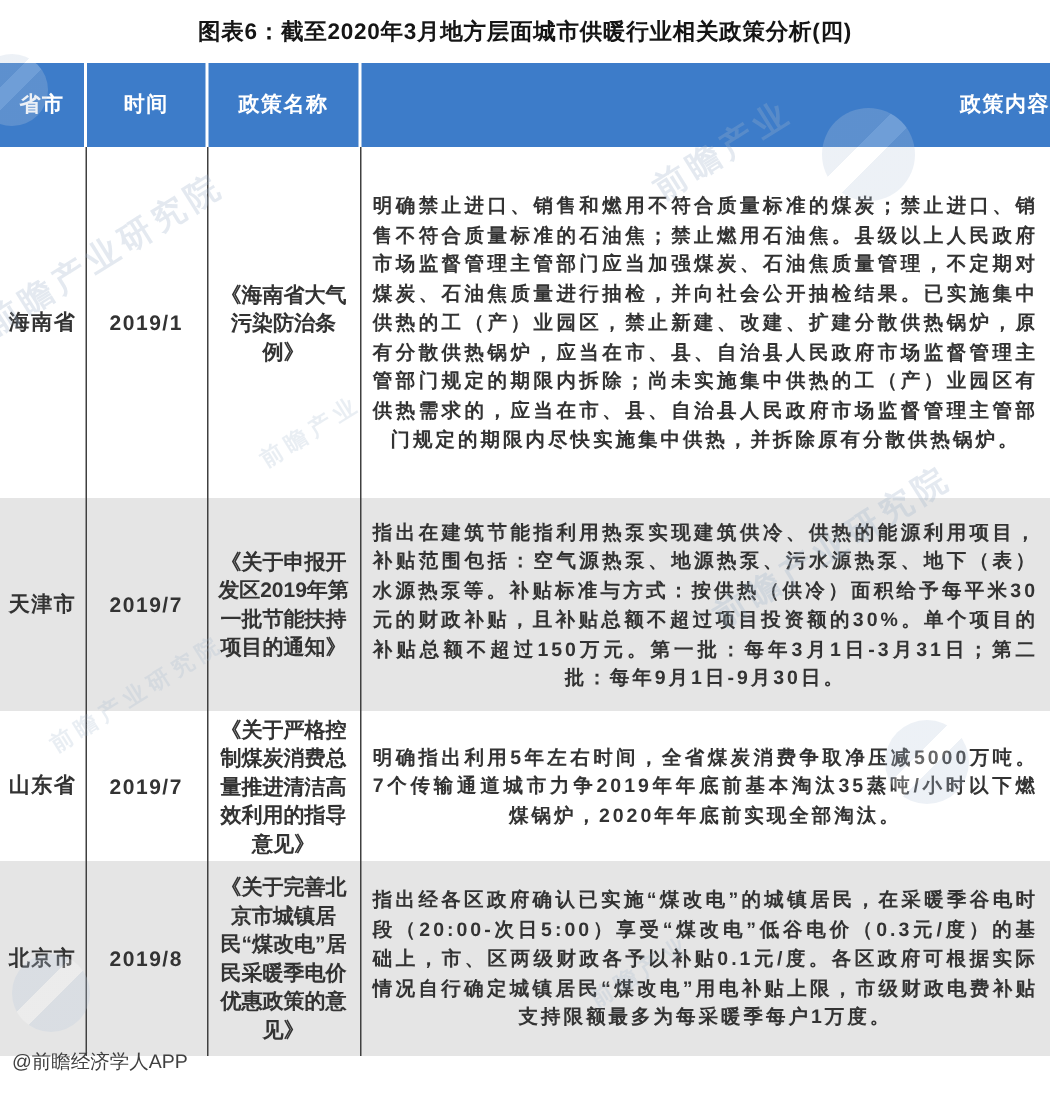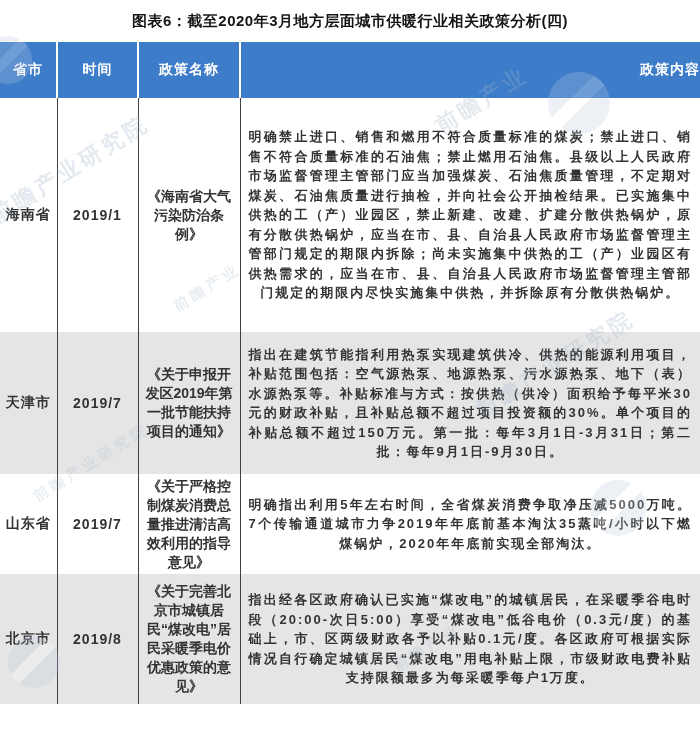--- a/index.html
+++ b/index.html
@@ -101,20 +101,21 @@
     <tr class="r3 alt">
       <td class="c-prov">北京市</td>
       <td class="c-date">2019/8</td>
       <td class="c-name">《关于完善北京市城镇居民“煤改电”居民采暖季电价优惠政策的意见》</td>
       <td class="c-content">指出经各区政府确认已实施“煤改电”的城镇居民，在采暖季谷电时段（20:00-次日5:00）享受“煤改电”低谷电价（0.3元/度）的基础上，市、区两级财政各予以补贴0.1元/度。各区政府可根据实际情况自行确定城镇居民“煤改电”用电补贴上限，市级财政电费补贴支持限额最多为每采暖季每户1万度。</td>
     </tr>
   </tbody>
 </table>
 
 <div class="footer">
+  <span>@前瞻经济学人APP</span>
 </div>
 
 <div class="wm" style="left:-15px; top:205px;">前瞻产业研究院</div>
 <div class="wm" style="left:430px; top:115px;">前瞻产业</div>
 <div class="wm" style="left:470px; top:400px;">前瞻产业研究院</div>
 <div class="wm small" style="left:30px; top:490px;">前瞻产业研究院</div>
 <div class="wm small" style="left:390px; top:660px;">前瞻产业</div>
 <div class="wm small" style="left:170px; top:300px;">前瞻产业</div>
 <div class="wm-logo" style="left:548px; top:72px; width:62px; height:62px;"></div>
 <div class="wm-logo" style="left:-16px; top:36px; width:48px; height:48px;"></div>

